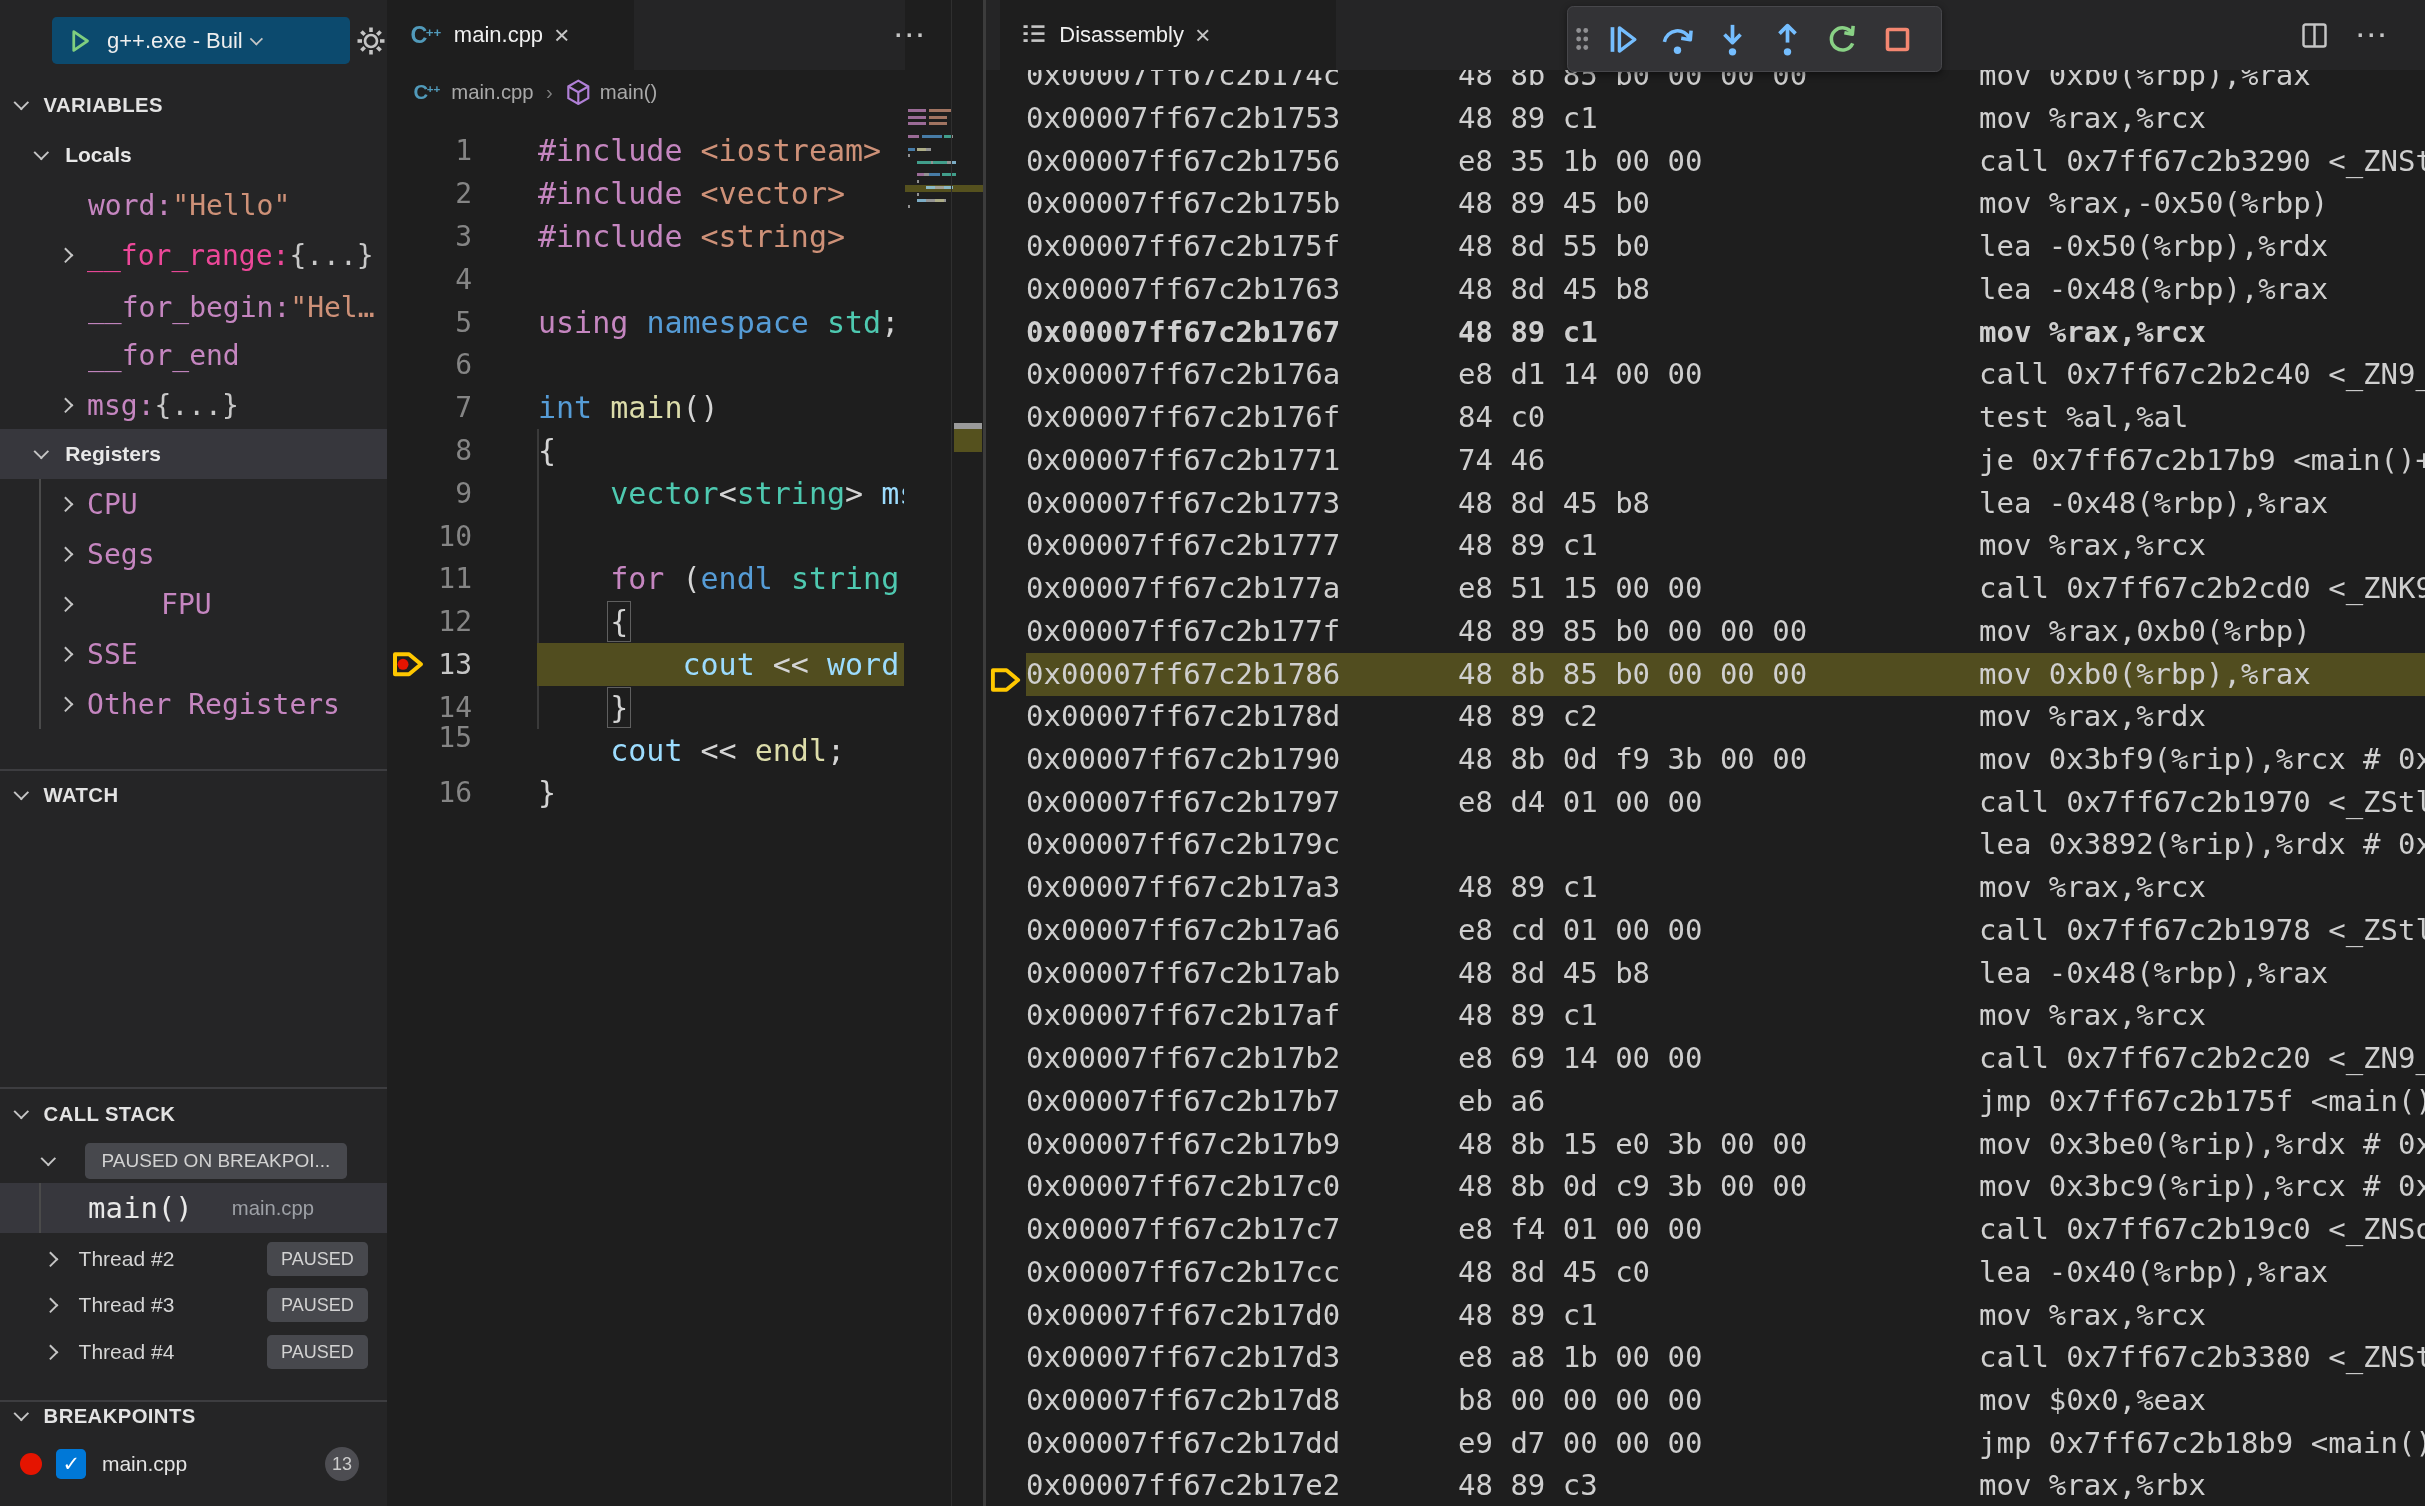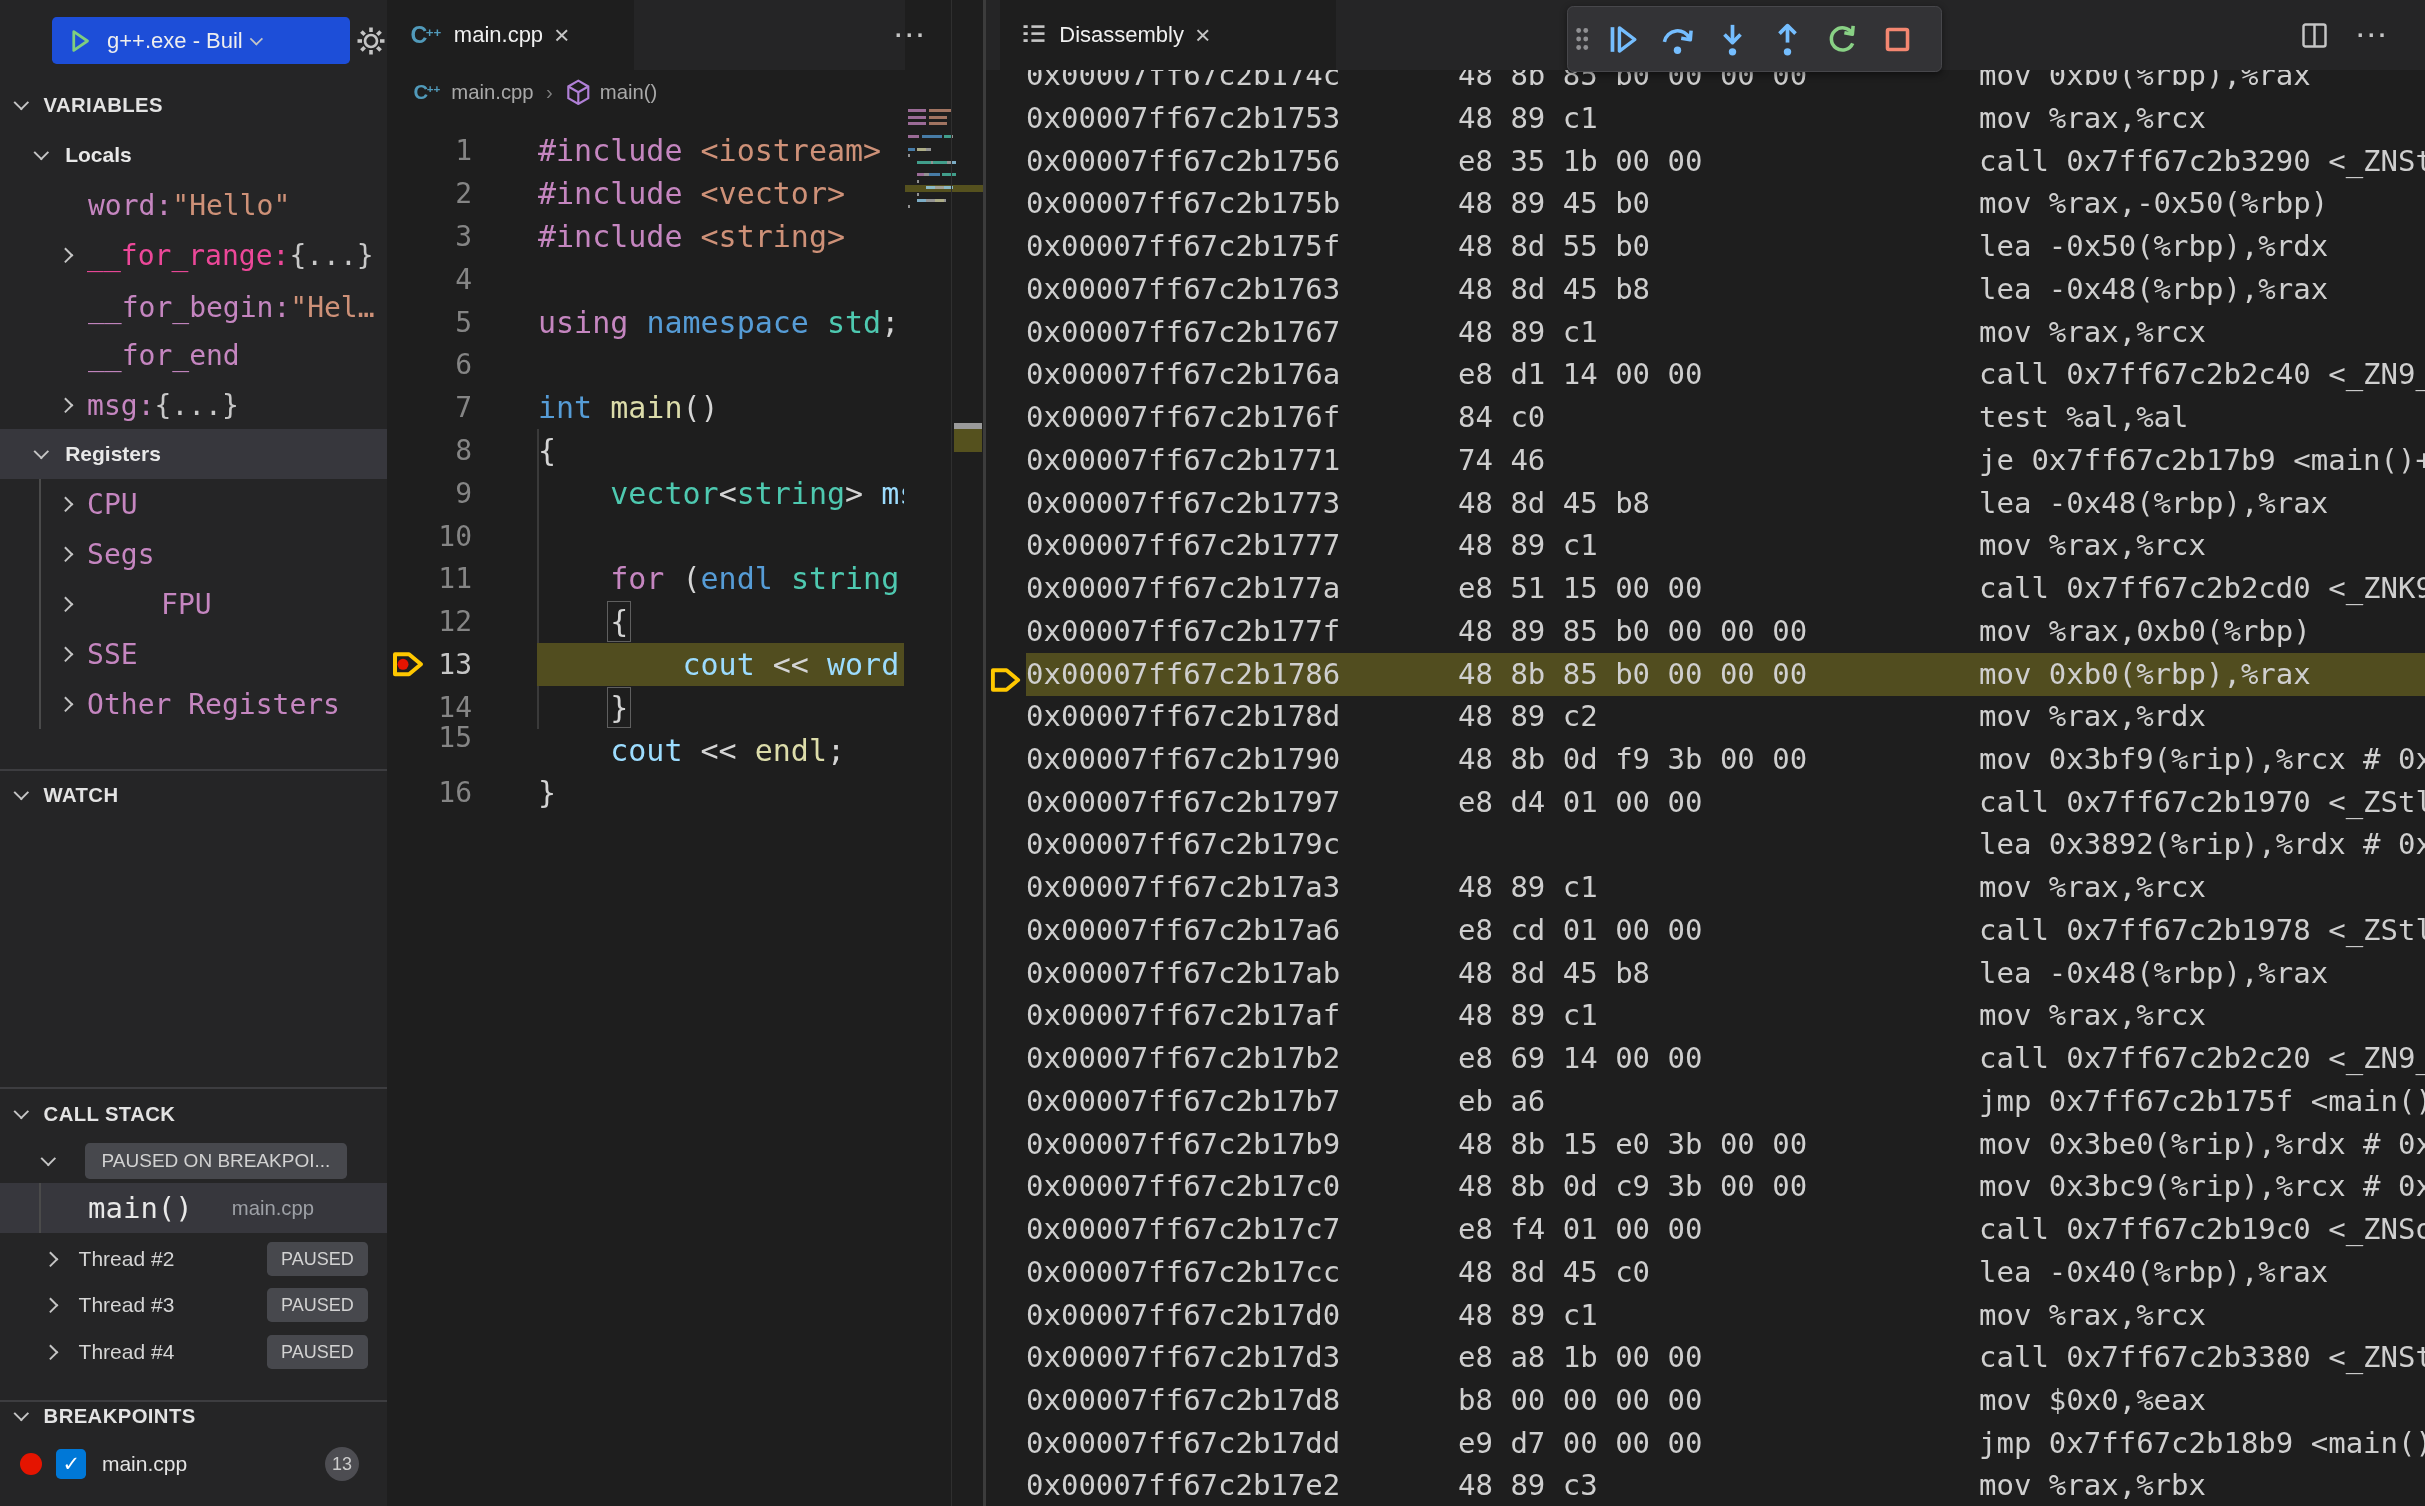--- a/index.html
+++ b/index.html
@@ -10,21 +10,21 @@
 
   
   .chv{display:inline-block;width:15.6px;height:15.6px;position:relative;flex:none;}
   .chv::after{content:"";position:absolute;width:8.6px;height:8.6px;
     border-right:2px solid #c5c5c5;border-bottom:2px solid #c5c5c5;
     left:2.3px;top:0;transform:rotate(45deg);}
   .chv.right::after{transform:rotate(-45deg);left:0.8px;top:2.3px;}
 
   
   #sidebar{position:absolute;left:0;top:0;width:387px;height:1507px;background:#252526;}
-  .run-pill{position:absolute;left:52px;top:17px;width:298px;height:47px;background:#1d4ed8;
+  .run-pill{position:absolute;left:52px;top:17px;width:298px;height:47px;background:#0c4a6e;
     border-radius:4.7px;display:flex;align-items:center;}
   .run-pill .lbl{color:#eeeeee;font-size:22px;margin-left:12.5px;white-space:nowrap;overflow:hidden;max-width:195px;}
   .sec-head{position:absolute;left:0;width:387px;height:50px;display:flex;align-items:center;}
   .sec-head .t{font-weight:bold;font-size:20.3px;color:#e3e3e3;letter-spacing:0.4px;margin-left:14px;}
   .sec-head .chv{margin-left:14px;}
   .divider{position:absolute;left:0;width:387px;height:1.6px;background:#3d3d40;}
   .trow{position:absolute;left:0;width:387px;height:50px;display:flex;align-items:center;white-space:nowrap;}
   .trow.selected{background:#37373d;}
   .trow .seg{font-family:"DejaVu Sans Mono",monospace;font-size:28px;}
   .trow .scope{font-family:"Liberation Sans",sans-serif;font-weight:bold;font-size:21px;color:#e8e8e8;}
@@ -325,21 +325,21 @@
 <div id="splitter"></div>
 
 <div id="disasm">
   <div id="disasm-rows">
       <div class="drow" style="top: 54px;"><span class="a">0x00007ff67c2b174c</span><span class="b">48 8b 85 b0 00 00 00</span><span class="i">mov 0xb0(%rbp),%rax</span></div>
       <div class="drow" style="top: 97px;"><span class="a">0x00007ff67c2b1753</span><span class="b">48 89 c1</span><span class="i">mov %rax,%rcx</span></div>
       <div class="drow" style="top: 140px;"><span class="a">0x00007ff67c2b1756</span><span class="b">e8 35 1b 00 00</span><span class="i">call 0x7ff67c2b3290 &lt;_ZNSt</span></div>
       <div class="drow" style="top: 182px;"><span class="a">0x00007ff67c2b175b</span><span class="b">48 89 45 b0</span><span class="i">mov %rax,-0x50(%rbp)</span></div>
       <div class="drow" style="top: 225px;"><span class="a">0x00007ff67c2b175f</span><span class="b">48 8d 55 b0</span><span class="i">lea -0x50(%rbp),%rdx</span></div>
       <div class="drow" style="top: 268px;"><span class="a">0x00007ff67c2b1763</span><span class="b">48 8d 45 b8</span><span class="i">lea -0x48(%rbp),%rax</span></div>
-      <div class="drow" style="top: 311px;"><span class="a">0x00007ff67c2b1767</span><span class="b">48 89 c1</span><span class="i">mov %rax,%rcx</span></div>
+      <div class="drow" style="top: 311px; font-weight: bold;"><span class="a">0x00007ff67c2b1767</span><span class="b">48 89 c1</span><span class="i">mov %rax,%rcx</span></div>
       <div class="drow" style="top: 353px;"><span class="a">0x00007ff67c2b176a</span><span class="b">e8 d1 14 00 00</span><span class="i">call 0x7ff67c2b2c40 &lt;_ZN9_</span></div>
       <div class="drow" style="top: 396px;"><span class="a">0x00007ff67c2b176f</span><span class="b">84 c0</span><span class="i">test %al,%al</span></div>
       <div class="drow" style="top: 439px;"><span class="a">0x00007ff67c2b1771</span><span class="b">74 46</span><span class="i">je 0x7ff67c2b17b9 &lt;main()+</span></div>
       <div class="drow" style="top: 482px;"><span class="a">0x00007ff67c2b1773</span><span class="b">48 8d 45 b8</span><span class="i">lea -0x48(%rbp),%rax</span></div>
       <div class="drow" style="top: 524px;"><span class="a">0x00007ff67c2b1777</span><span class="b">48 89 c1</span><span class="i">mov %rax,%rcx</span></div>
       <div class="drow" style="top: 567px;"><span class="a">0x00007ff67c2b177a</span><span class="b">e8 51 15 00 00</span><span class="i">call 0x7ff67c2b2cd0 &lt;_ZNK9</span></div>
       <div class="drow" style="top: 610px;"><span class="a">0x00007ff67c2b177f</span><span class="b">48 89 85 b0 00 00 00</span><span class="i">mov %rax,0xb0(%rbp)</span></div>
       <div class="drow" style="top: 653px;"><div class="dhl"></div><div class="abs" style="left: 3.9px; top: 8.6px;"><svg viewBox="0 0 34 26" width="33" height="26">
             <path d="M3 3 h14 l12 10 -12 10 h-14 z" fill="none" stroke="#ffc800" stroke-width="4" stroke-linejoin="round"></path>
           </svg></div><span class="a">0x00007ff67c2b1786</span><span class="b">48 8b 85 b0 00 00 00</span><span class="i">mov 0xb0(%rbp),%rax</span></div>

